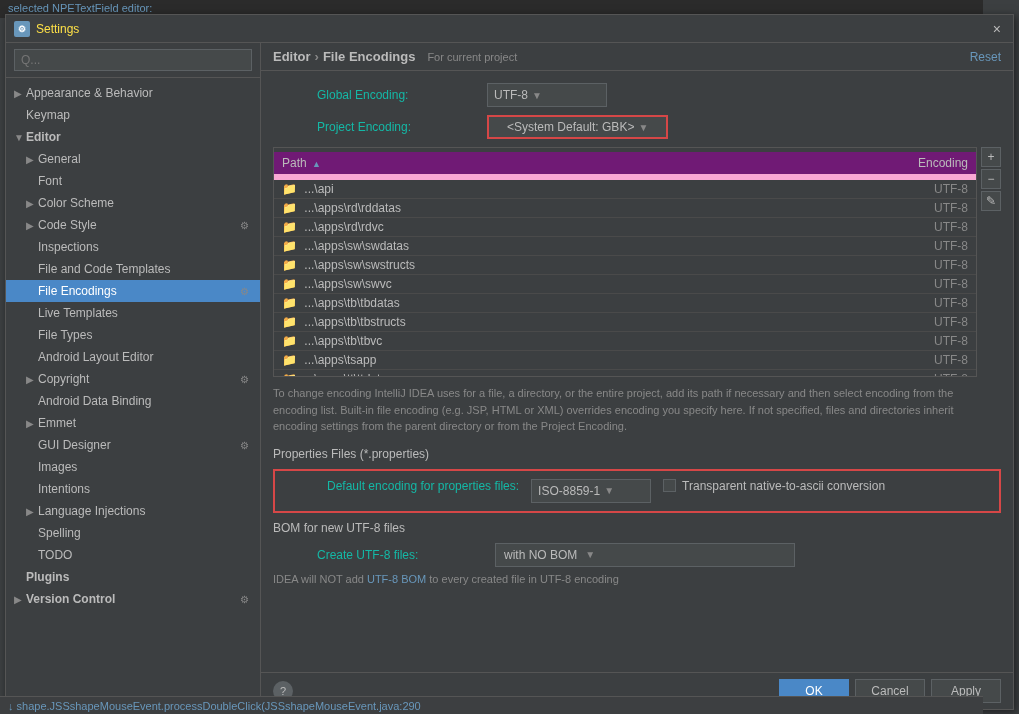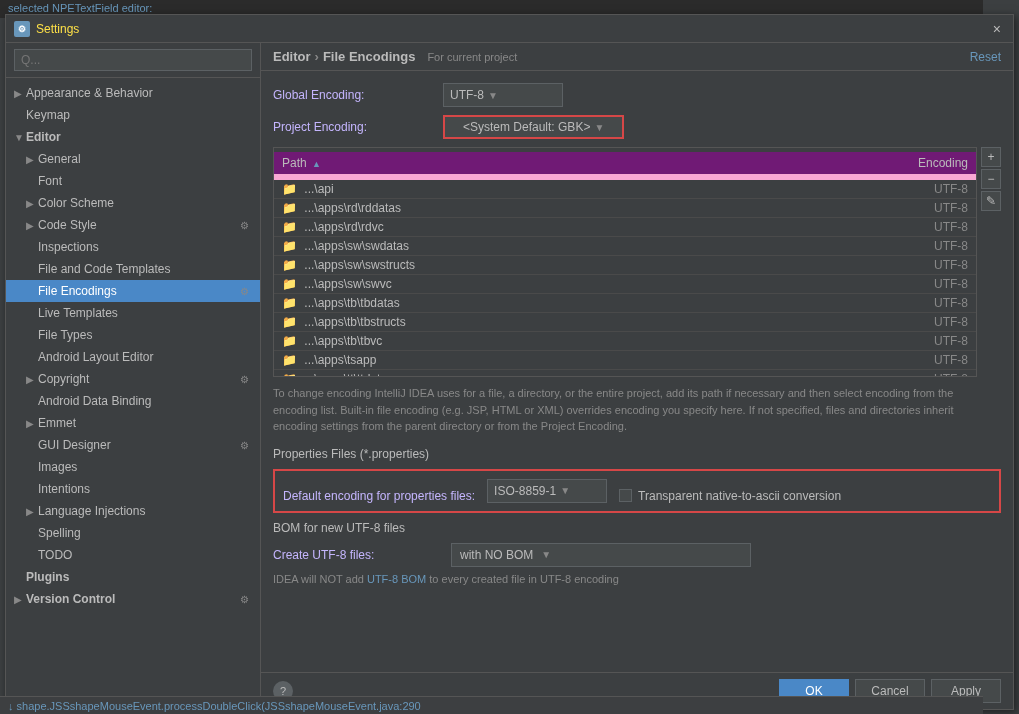--- a/index.html
+++ b/index.html
@@ -179,23 +179,24 @@
       padding: 12px;
     }
     
     
     .form-row {
       display: flex;
       align-items: center;
       margin-bottom: 8px;
     }
     .form-label {
-      color: #c4b5fd;
+      color: #14b8a6;
       font-size: 12px;
       min-width: 170px;
+      margin-left: 44px;
     }
     .dropdown {
       background: #45494a;
       border: 1px solid #5c6164;
       color: #bbbbbb;
       padding: 2px 6px;
       font-size: 12px;
       cursor: pointer;
       display: flex;
       align-items: center;
@@ -279,21 +280,21 @@
     .section-title {
       color: #bbbbbb;
       font-size: 12px;
       margin-bottom: 8px;
     }
     
     .properties-box {
       border: 2px solid #d64747;
       padding: 8px;
       display: flex;
-      align-items: flex-end;
+      align-items: flex-start;
       gap: 12px;
       margin-bottom: 8px;
     }
     
     .checkbox-row {
       display: flex;
       align-items: center;
       gap: 6px;
     }
     .checkbox {

